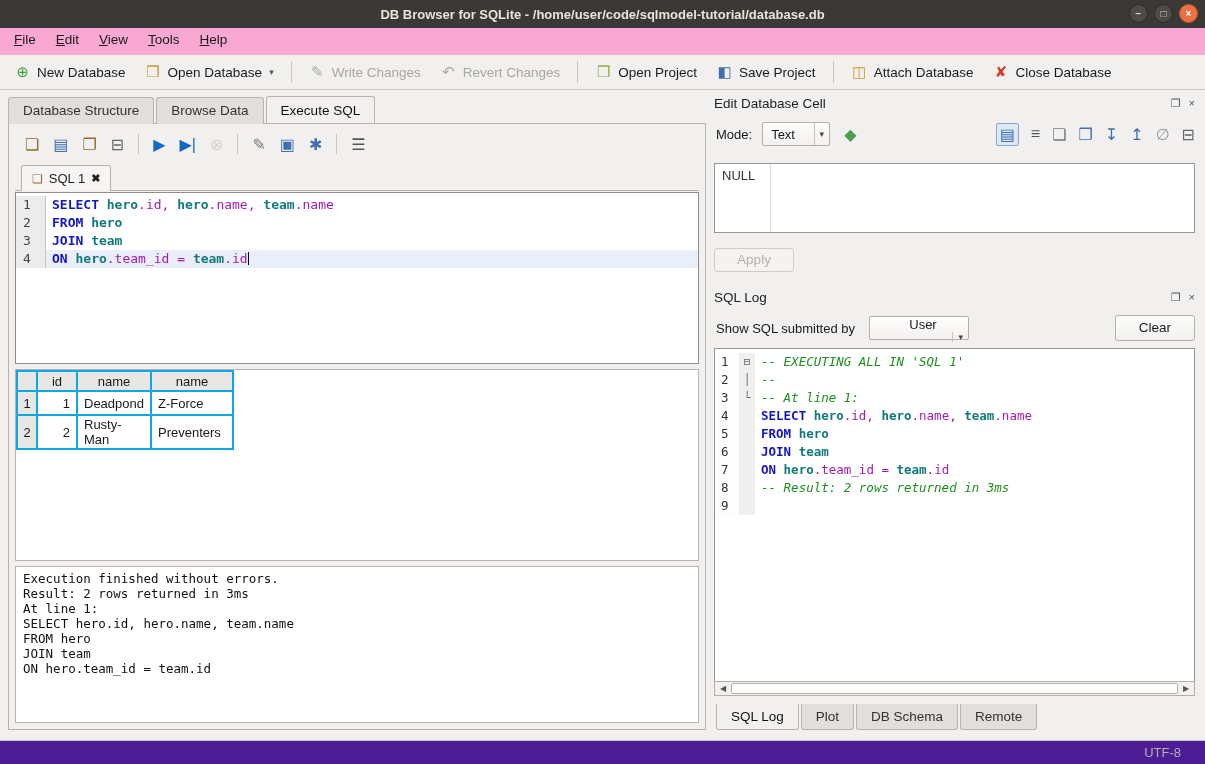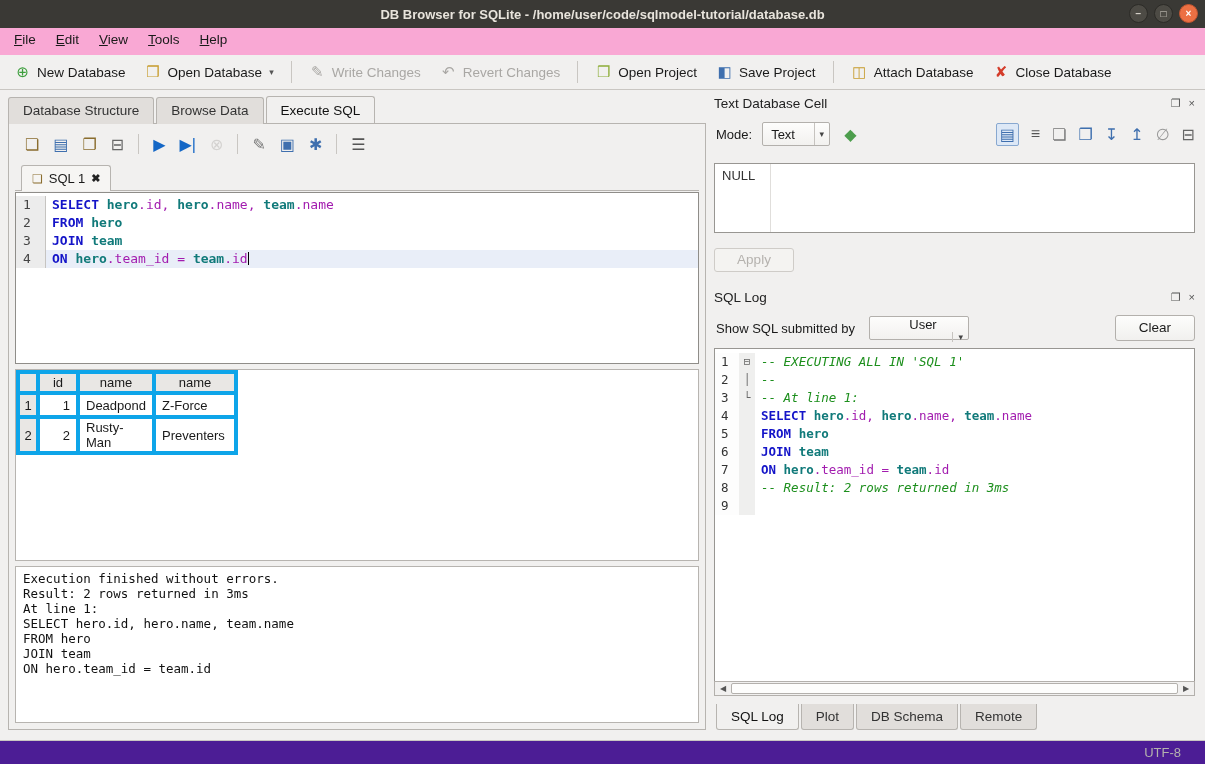--- a/index.html
+++ b/index.html
@@ -57,21 +57,21 @@
   .code-text{padding-left:6px;white-space:pre;}
   .code-row.current{background:var(--current-line,#e9eef8);}
   .tok-kw{color:var(--keyword,#1414c8);font-weight:bold;}
   .tok-tbl{color:var(--table,#117a7a);font-weight:bold;}
   .tok-cmt{color:var(--comment,#1d8f1d);font-style:italic;}
   .tok-pl{color:#a21caf;}
   .caret{display:inline-block;width:1px;height:13px;background:#000;vertical-align:-2px;}
 
   .results{height:192px;border:1px solid #b7b4b0;background:#fff;margin-top:5px;overflow:hidden;}
   .results table{border-collapse:collapse;font-size:13px;}
-  .results th,.results td{border:4px solid #0ea5e9;padding:1px 6px;}
+  .results th,.results td{border:2px solid #0ea5e9;padding:1px 6px;}
   .results th{background:#e9e7e4;font-weight:normal;text-align:center;height:20px;}
   .results td{height:24px;}
   .results th:nth-child(1){width:20px;}
   .results th:nth-child(2){width:40px;}
   .results th:nth-child(3){width:70px;}
   .results th:nth-child(4){width:82px;}
   .results td.rownum{background:#e9e7e4;text-align:center;padding:1px 4px;}
   .results td.num{text-align:right;}
 
   .output{flex:1;border:1px solid #b7b4b0;background:#fff;margin-top:5px;min-height:0;
@@ -260,21 +260,21 @@
 SELECT hero.id, hero.name, team.name
 FROM hero
 JOIN team
 ON hero.team_id = team.id</div>
     </div>
   </div>
 
   <div class="right-col">
 
     <div class="dock-header">
-      <span>Text Database Cell</span>
+      <span>Edit Database Cell</span>
       <div class="spacer"></div>
       <span class="dock-ico">❐</span>
       <span class="dock-ico">×</span>
     </div>
 
     <div class="mode-row">
       <span>Mode:</span>
       <div class="combo mode-combo">
         <span>Text</span>
         <span class="arrow">▾</span>

